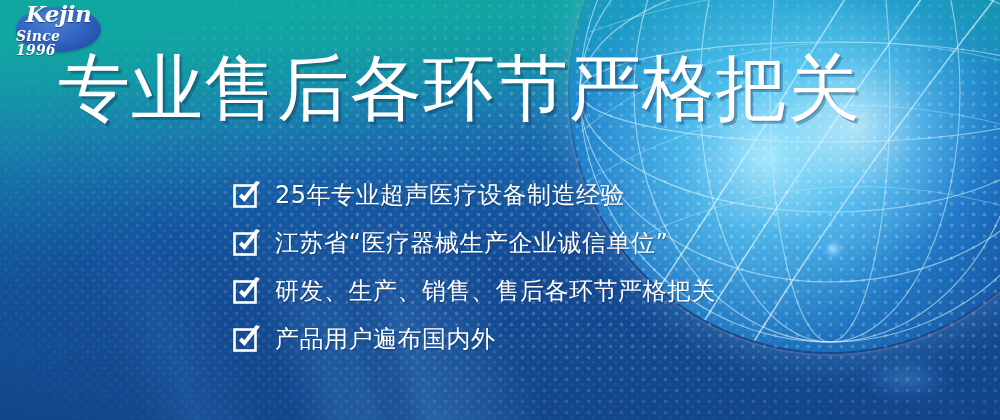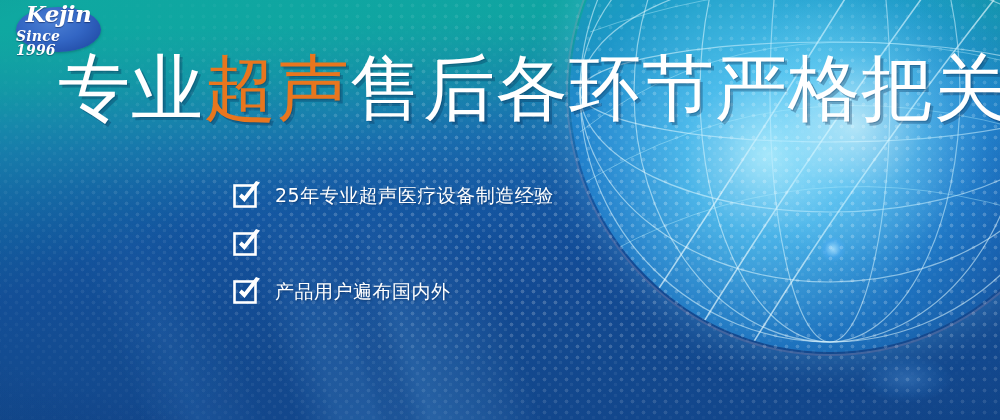--- a/index.html
+++ b/index.html
@@ -172,21 +172,21 @@
     flex: 0 0 auto;
     width: 30px; height: 30px;
     position: relative;
     margin-right: 13px;
   }
   .check-icon svg { display: block; width: 30px; height: 30px; overflow: visible; }
   .bullet-text {
     color: #ffffff;
     font-family: "DejaVu Sans", "Liberation Sans", sans-serif;
     font-weight: 400;
-    font-size: 19px;
+    font-size: 24px;
     line-height: 1;
     letter-spacing: 0.5px;
     white-space: nowrap;
     text-shadow: 1px 1px 2px rgba(5,30,70,0.45);
   }
 </style>
 </head>
 <body>
 
 <div class="banner">
@@ -230,21 +230,20 @@
   <div class="bg-layer vignette"></div>
 
   <div class="logo">
     <div class="logo-name">Kejin</div>
     <div class="logo-sub-rule"></div>
     <div class="logo-sub">Since 1996</div>
   </div>
 
   <div class="headline">
     <span class="hl-white">专业</span>
-    <span class="hl-accent">超声</span>
     <span class="hl-white">售后各环节严格把关</span>
   </div>
 
   <div class="bullets">
 
     <div class="bullet">
       <span class="check-icon">
         <svg viewBox="0 0 30 30" aria-hidden="true">
           <rect x="2.5" y="5.5" width="21" height="21" fill="none" stroke="#ffffff" stroke-width="2.6"></rect>
           <path d="M7 16.5 L12.5 22 L28 2.5 L24 1 L12.5 16 L9.5 13.5 Z" fill="#ffffff"></path>
@@ -253,22 +252,32 @@
       <span class="bullet-text">25年专业超声医疗设备制造经验</span>
     </div>
 
     <div class="bullet">
       <span class="check-icon">
         <svg viewBox="0 0 30 30" aria-hidden="true">
           <rect x="2.5" y="5.5" width="21" height="21" fill="none" stroke="#ffffff" stroke-width="2.6"></rect>
           <path d="M7 16.5 L12.5 22 L28 2.5 L24 1 L12.5 16 L9.5 13.5 Z" fill="#ffffff"></path>
         </svg>
       </span>
-    </div>
-
+      <span class="bullet-text">江苏省“医疗器械生产企业诚信单位”</span>
+    </div>
+
+    <div class="bullet">
+      <span class="check-icon">
+        <svg viewBox="0 0 30 30" aria-hidden="true">
+          <rect x="2.5" y="5.5" width="21" height="21" fill="none" stroke="#ffffff" stroke-width="2.6"></rect>
+          <path d="M7 16.5 L12.5 22 L28 2.5 L24 1 L12.5 16 L9.5 13.5 Z" fill="#ffffff"></path>
+        </svg>
+      </span>
+      <span class="bullet-text">研发、生产、销售、售后各环节严格把关</span>
+    </div>
 
     <div class="bullet">
       <span class="check-icon">
         <svg viewBox="0 0 30 30" aria-hidden="true">
           <rect x="2.5" y="5.5" width="21" height="21" fill="none" stroke="#ffffff" stroke-width="2.6"></rect>
           <path d="M7 16.5 L12.5 22 L28 2.5 L24 1 L12.5 16 L9.5 13.5 Z" fill="#ffffff"></path>
         </svg>
       </span>
       <span class="bullet-text">产品用户遍布国内外</span>
     </div>

